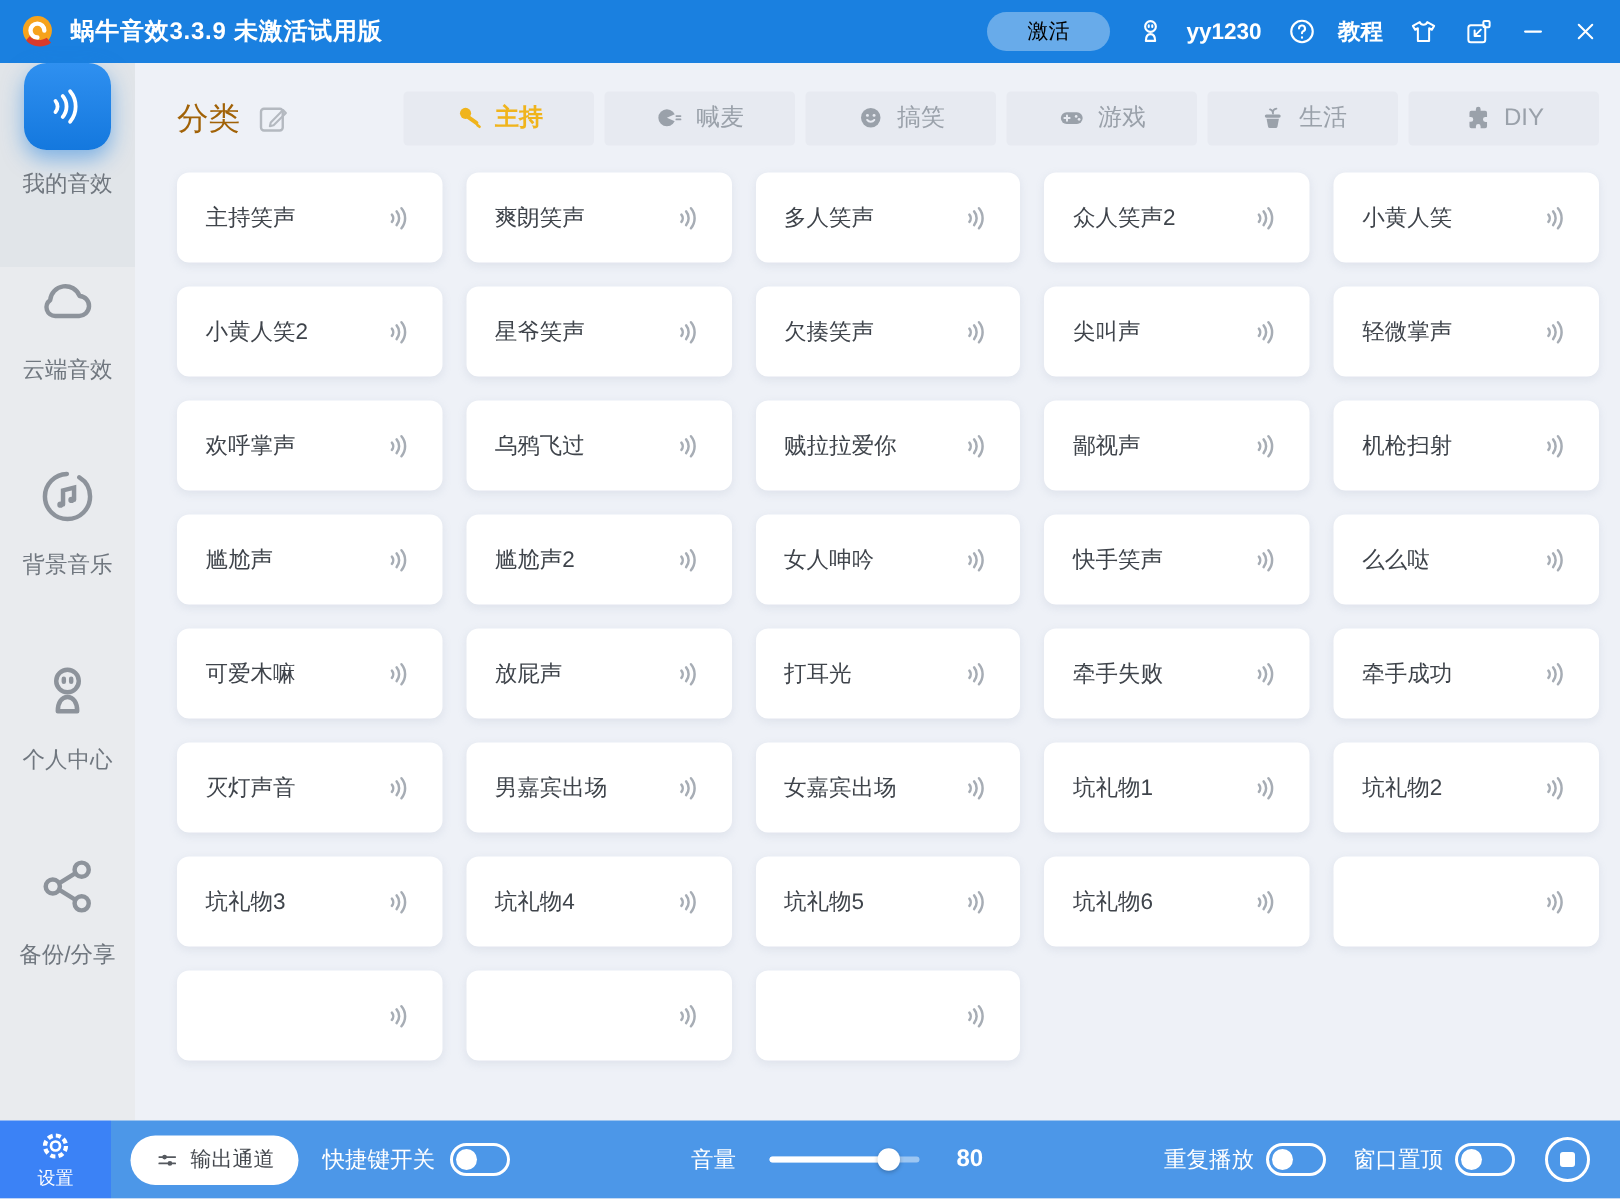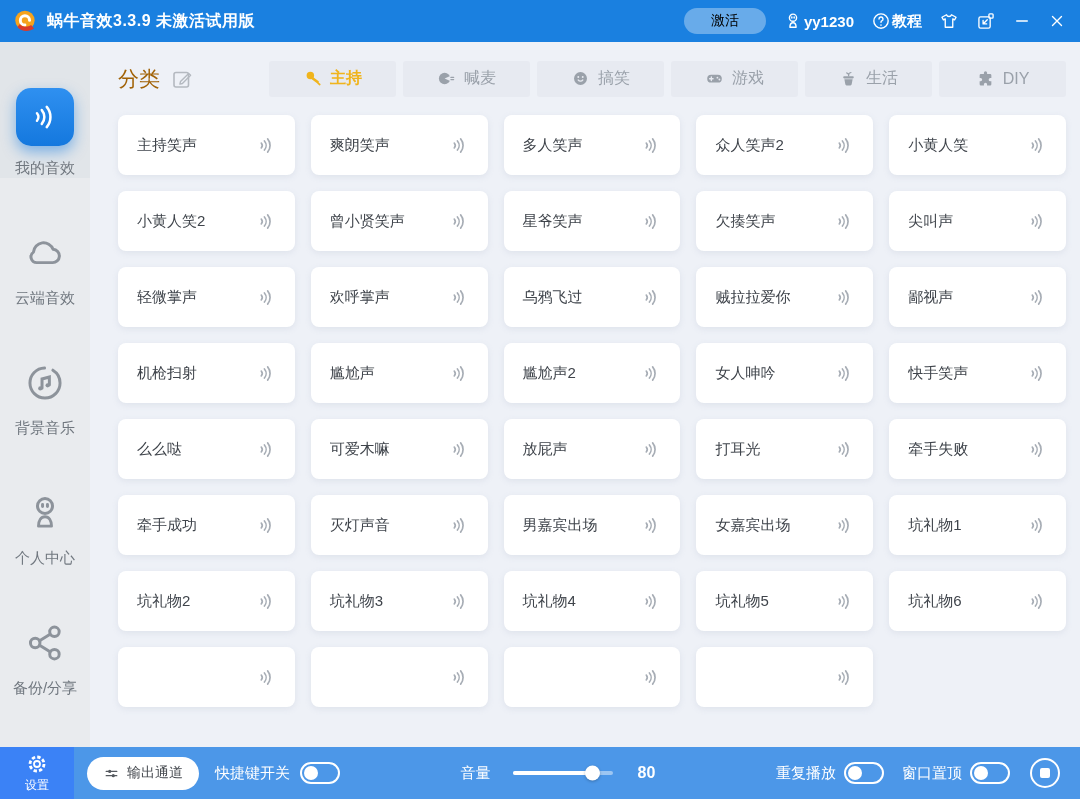--- a/index.html
+++ b/index.html
@@ -8,29 +8,29 @@
   .app { width:1080px; height:799px; display:flex; flex-direction:column; }
 
   
   .titlebar { height:42px; background:#1a80e0; display:flex; align-items:center;
     padding:0 14px 0 12px; color:#fff; flex:none; }
   .logo { width:27px; height:27px; flex:none; }
   .app-title { font-size:16px; font-weight:600; margin-left:8px; letter-spacing:.5px; }
   .tb-right { margin-left:auto; display:flex; align-items:center; gap:17px; }
   .activate-btn { background:rgba(255,255,255,.34); border-radius:13px; padding:4px 27px;
     font-size:14px; color:#000000; }
-  .tb-group { display:flex; align-items:center; gap:1px; font-size:15px; font-weight:600; }
+  .tb-group { display:flex; align-items:center; gap:14px; font-size:15px; font-weight:600; }
   .tb-ic { width:20px; height:20px; color:#fff; }
   .tb-ic.sm { width:18px; height:18px; }
 
   
   .middle { flex:1; display:flex; min-height:0; }
   .sidebar { width:90px; background:#e9ebee; flex:none; display:flex; flex-direction:column; }
   .side-item { height:130px; display:flex; flex-direction:column; align-items:center;
-    justify-content:flex-end; gap:13px; }
+    justify-content:flex-start; gap:13px; }
   .side-item.active { height:136px; background:#e1e5e9; }
   .side-ic { width:46px; height:46px; display:flex; align-items:center; justify-content:center;
     color:#8d939b; }
   .si-svg { width:42px; height:42px; }
   .side-item.active .side-ic { width:58px; height:58px; border-radius:15px;
     background:linear-gradient(180deg,#2f90f0,#1478de); color:#fff;
     box-shadow:0 6px 14px rgba(26,126,224,.5); }
   .side-item.active .si-svg { width:32px; height:32px; }
   .side-label { font-size:15px; color:#70777f; }
 
@@ -338,26 +338,20 @@
               <use href="#icon-wave"></use>
             </svg>
         </div>
           <div class="card">
           <span class="card-label">小黄人笑2</span>
           <svg class="card-wave">
               <use href="#icon-wave"></use>
             </svg>
         </div>
           <div class="card">
-          <span class="card-label">曾小贤笑声</span>
-          <svg class="card-wave">
-              <use href="#icon-wave"></use>
-            </svg>
-        </div>
-          <div class="card">
           <span class="card-label">星爷笑声</span>
           <svg class="card-wave">
               <use href="#icon-wave"></use>
             </svg>
         </div>
           <div class="card">
           <span class="card-label">欠揍笑声</span>
           <svg class="card-wave">
               <use href="#icon-wave"></use>
             </svg>

